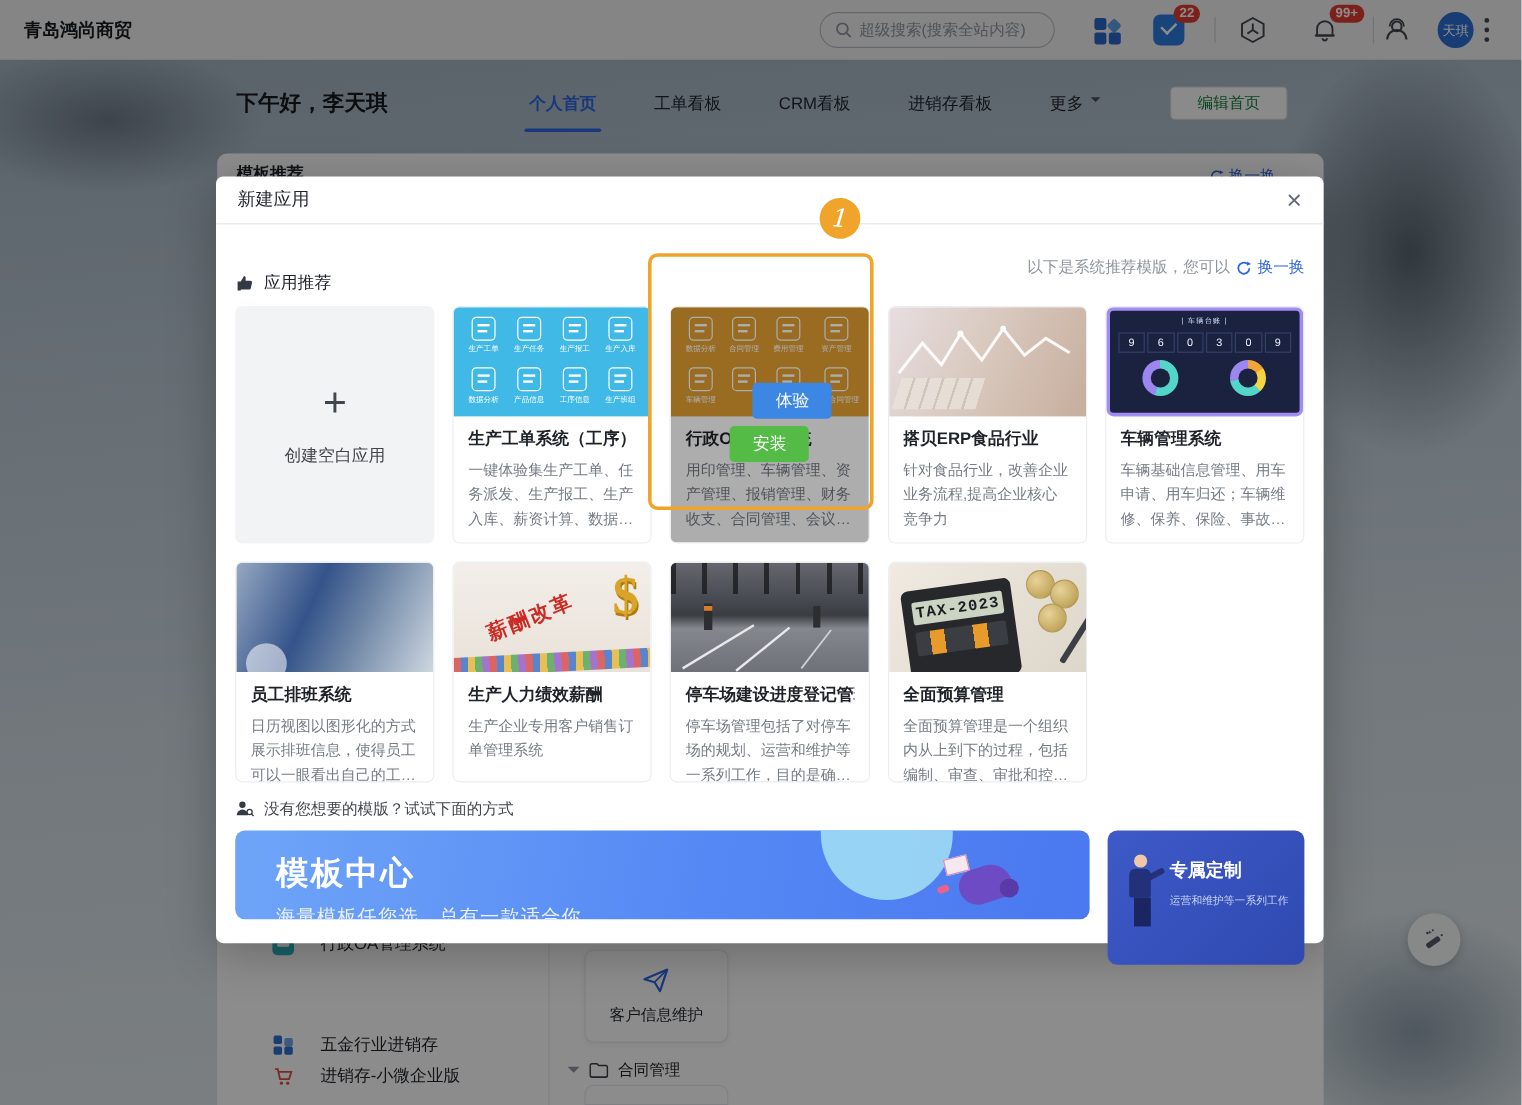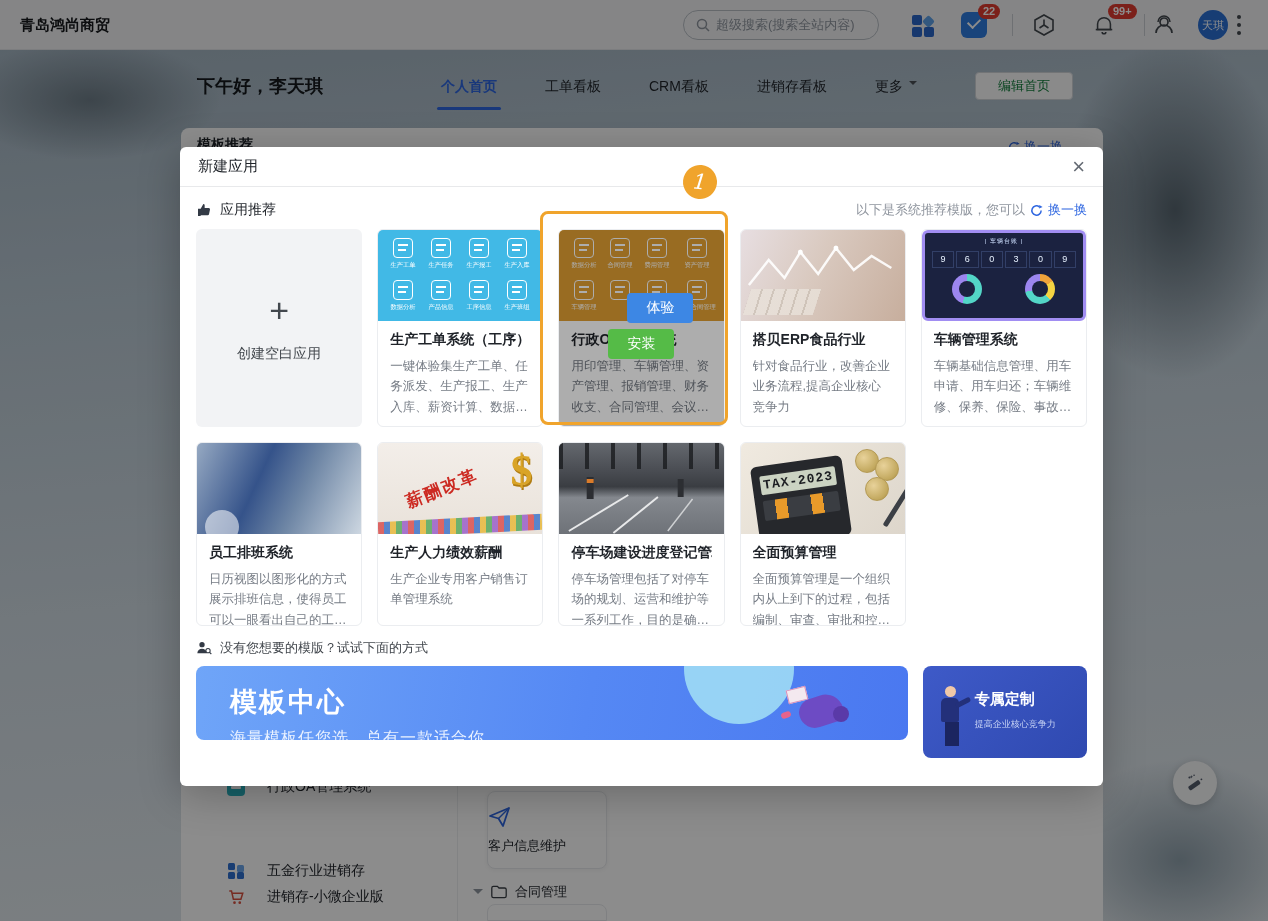--- a/index.html
+++ b/index.html
@@ -71,21 +71,21 @@
   .sb-item { position:absolute; left:46px; display:flex; align-items:center; gap:22px;
     font-size:14px; color:#1f2329; }
   .sb-ico { width:18px; height:18px; border-radius:4px; position:relative; flex:0 0 auto; }
   .sb-ico.teal { background:#2bb3c0; }
   .sb-ico.teal::after { content:""; position:absolute; left:4px; top:8px; width:10px; height:3px; background:#fff; border-radius:1px;}
   .sb-grid i { position:absolute; width:7px; height:7px; background:#2e6fd0; border-radius:1.5px; }
   .sb-grid i:nth-child(1){left:1px;top:1px;} .sb-grid i:nth-child(2){left:10px;top:3px;background:#6aa5ea;}
   .sb-grid i:nth-child(3){left:1px;top:10px;} .sb-grid i:nth-child(4){left:10px;top:10px;}
   .cust-card { position:absolute; left:306px; top:663px; width:120px; height:78px; background:#fff;
     border:1px solid #e8eaed; border-radius:8px; box-shadow:0 1px 4px rgba(31,35,41,.06);
-    display:flex; flex-direction:column; justify-content:center; gap:8px;
+    display:flex; flex-direction:column; align-items:center; justify-content:center; gap:8px;
     font-size:13px; color:#1f2329; }
   .folder-row { position:absolute; left:292px; top:755px; display:flex; align-items:center; gap:8px;
     font-size:13px; color:#1f2329; }
   .tri-down { width:0; height:0; border:5px solid transparent; border-top-color:#8f959e; margin-top:4px; }
   .partial-card { position:absolute; left:306px; top:776px; width:120px; height:17px; background:#fff;
     border:1px solid #e8eaed; border-radius:8px 8px 0 0; }
 
   
   .fab { position:absolute; left:1173px; top:761px; width:44px; height:44px; border-radius:50%;
     background:#f6f7f8; box-shadow:0 2px 8px rgba(0,0,0,.18); display:flex; align-items:center; justify-content:center; color:#525c6b; }
@@ -94,21 +94,21 @@
   .overlay { position:absolute; inset:0; background:rgba(0,0,0,.45); }
 
   
   .modal { position:absolute; left:180px; top:147px; width:923px; height:639px; background:#fff;
     border-radius:6px; box-shadow:0 8px 40px rgba(0,0,0,.25); }
   .m-head { height:40px; border-bottom:1px solid #e8e9eb; display:flex; align-items:center;
     justify-content:space-between; padding:0 18px; }
   .m-title { font-size:15px; color:#1f2329; }
   .m-close { font-size:22px; color:#646a73; line-height:1; cursor:pointer; font-weight:300; }
   .reco-row { display:flex; align-items:center; justify-content:space-between; margin:14px 16px 10px; }
-  .reco-left { display:flex; align-items:center; gap:8px; font-size:14px; color:#1f2329; }
+  .reco-left { display:flex; align-items:center; gap:8px; font-size:14px; color:#1f2329;margin-top:26px; }
   .reco-right { display:flex; align-items:center; gap:5px; font-size:13px; color:#8f959e; }
   .link { color:#2e66e0; cursor:pointer; }
 
   .cards { display:grid; grid-template-columns:repeat(5,1fr); gap:15px; margin:0 16px; }
   .cards.row2 { margin-top:15px; }
   .card { background:#fff; border:1px solid #ebedf0; border-radius:6px; overflow:hidden;
     position:relative; height:198px; cursor:pointer; }
   .cards.row2 .card { height:184px; }
   .card.create { background:#f2f3f5; border:none; display:flex; flex-direction:column;
     align-items:center; justify-content:center; gap:18px; color:#42474d; }
@@ -195,21 +195,21 @@
   .bm-person .body { position:absolute; left:18px; top:18px; width:44px; height:30px; background:#6d4bc4;
     border-radius:14px 18px 10px 16px; transform:rotate(-18deg); }
   .bm-person .head { position:absolute; left:52px; top:28px; width:16px; height:16px; border-radius:50%; background:#5a3aa8; }
   .bm-person .laptop { position:absolute; left:6px; top:10px; width:20px; height:14px; background:#f4e9ef;
     border:1px solid #d88db8; transform:rotate(-14deg); }
   .bm-person .shoe { position:absolute; left:0; top:34px; width:10px; height:6px; background:#e8638c; border-radius:3px; transform:rotate(-20deg); }
   .bm-dot1 { position:absolute; left:520px; top:80px; width:16px; height:10px; border-radius:5px; background:#e8a7c6; }
   .bm-dot2 { position:absolute; left:640px; top:88px; width:10px; height:8px; border-radius:4px; background:#7a4a3a; }
   .bm-title { position:absolute; left:34px; top:18px; font-size:27px; font-weight:bold; color:#fff; letter-spacing:2px; }
   .bm-sub { position:absolute; left:34px; top:62px; font-size:16px; color:#eaf2ff; letter-spacing:1px; }
-  .banner-custom { position:relative; width:167px; height:92px; border-radius:8px; overflow:hidden;
+  .banner-custom { position:relative; width:167px; height:112px; border-radius:8px; overflow:hidden;
     background:linear-gradient(135deg,#3e5ac8 0%,#2f49b0 100%); }
   .bc-title { position:absolute; left:52px; top:24px; font-size:15px; font-weight:bold; color:#fff; }
   .bc-sub { position:absolute; left:52px; top:52px; font-size:9px; color:#c9d4f5; }
   .bc-man { position:absolute; left:18px; top:20px; width:22px; height:62px; }
   .bc-man .head { width:11px; height:11px; border-radius:50%; background:#f0c8a8; margin-left:4px; }
   .bc-man .suit { width:18px; height:24px; background:#23307a; border-radius:5px 5px 2px 2px; margin-top:1px; }
   .bc-man .legs { width:14px; height:24px; background:#1b2560; margin:0 auto; }
   .bc-man .arm { position:absolute; left:14px; top:14px; width:16px; height:5px; background:#23307a;
     border-radius:3px; transform:rotate(-28deg); }
 
@@ -604,21 +604,21 @@
         <div class="bm-sub">海量模板任您选，总有一款适合你</div>
       </div>
       <div class="banner-custom">
         <div class="bc-man">
           <div class="head"></div>
             <div class="suit"></div>
             <div class="legs"></div>
             <div class="arm"></div>
         </div>
         <div class="bc-title">专属定制</div>
-        <div class="bc-sub">提高企业核心竞争力</div>
+        <div class="bc-sub">运营和维护等一系列工作</div>
       </div>
     </div>
   </div>
 
   <div class="anno-rect"></div>
   <div class="anno-badge">1</div>
 
 </div>
 
 </body></html>

